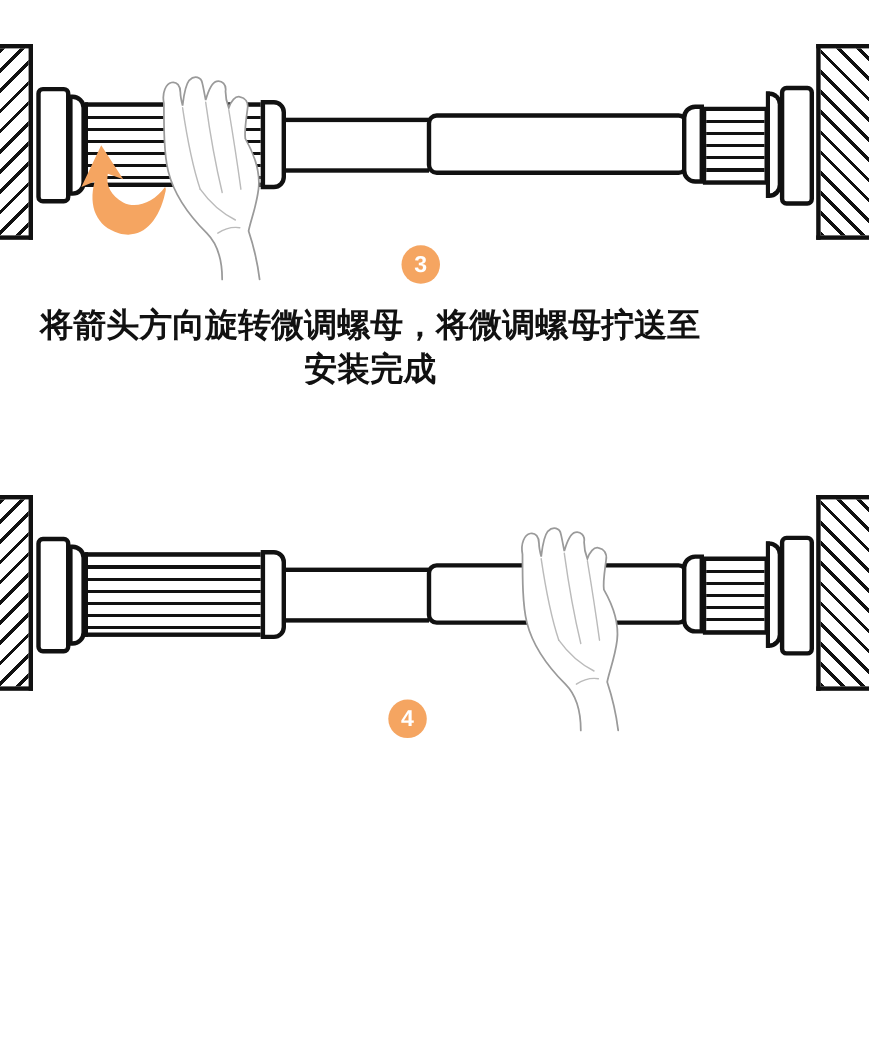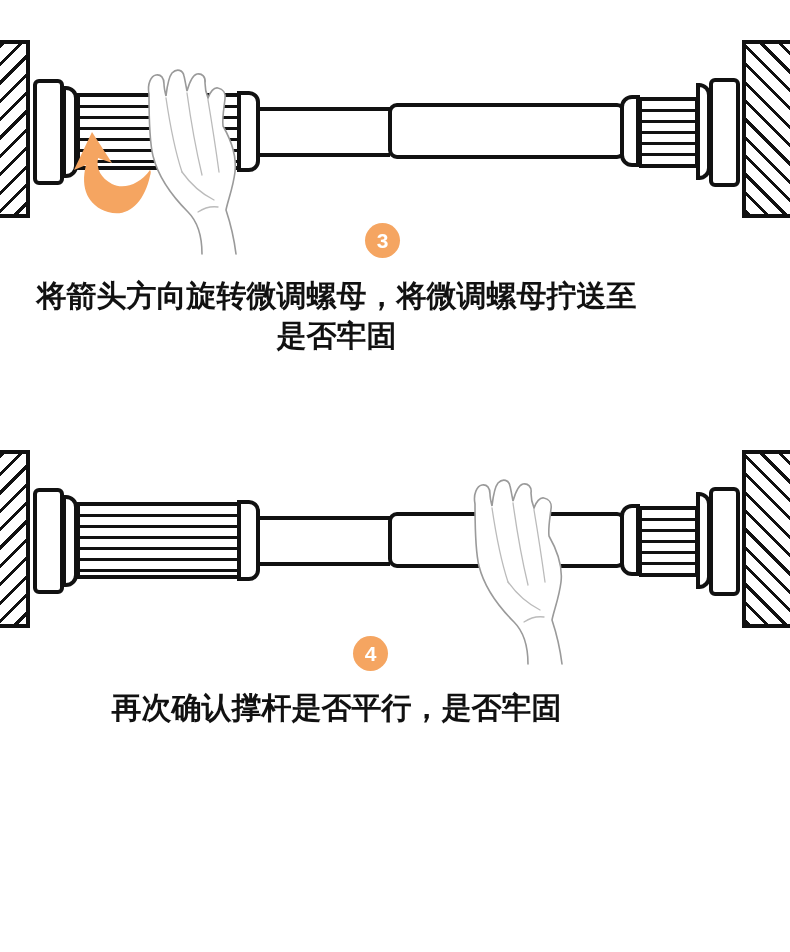--- a/index.html
+++ b/index.html
@@ -100,21 +100,21 @@
     </svg>
     <svg class="abs" style="left:138px;top:60px;" width="118" height="196">
       <use href="#hand-shape" xlink:href="#hand-shape" width="118" height="196"></use>
     </svg>
 
     <div class="abs badge" style="left:365px;top:223px;">
       <span>3</span>
     </div>
     <div class="abs caption" style="top:276px;">
       <div>将箭头方向旋转微调螺母，将微调螺母拧送至</div>
-      <div>是否牢固</div>
+      <div>安装完成</div>
     </div>
   </div>
 
   <div>
     <div class="abs wall left" style="left:0;   top:450px;width:30px; height:178px;"></div>
     <div class="abs wall right" style="left:742px;top:450px;width:48px; height:178px;"></div>
 
     <div class="abs part flange" style="left:33px; top:488px;width:31px; height:106px;"></div>
     <div class="abs part neck-r" style="left:62px; top:495px;width:16px; height:92px;"></div>
     <div class="abs ribs" style="left:77px; top:502px;width:160px;height:77px;"></div>
@@ -127,17 +127,16 @@
     <div class="abs part neck-r" style="left:696px;top:492px;width:15px; height:97px;"></div>
 
     <svg class="abs" style="left:464px;top:470px;" width="118" height="196">
       <use href="#hand-shape" xlink:href="#hand-shape" width="118" height="196"></use>
     </svg>
 
     <div class="abs badge" style="left:353px;top:636px;">
       <span>4</span>
     </div>
     <div class="abs caption" style="top:688px;">
-      <div>再次确认撑杆是否平行，是否牢固</div>
     </div>
   </div>
 
 </div>
 
 </body></html>

